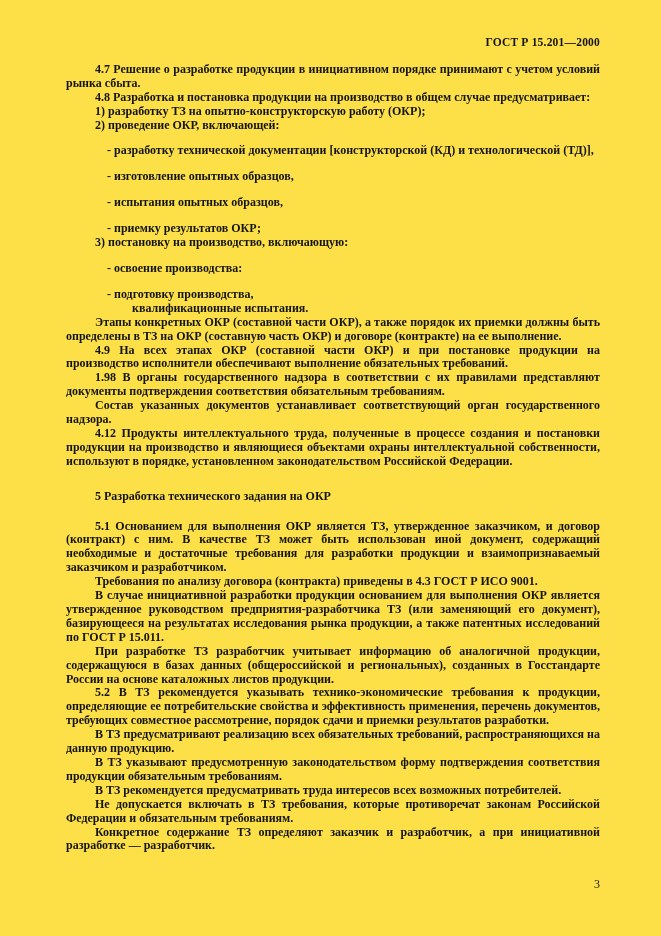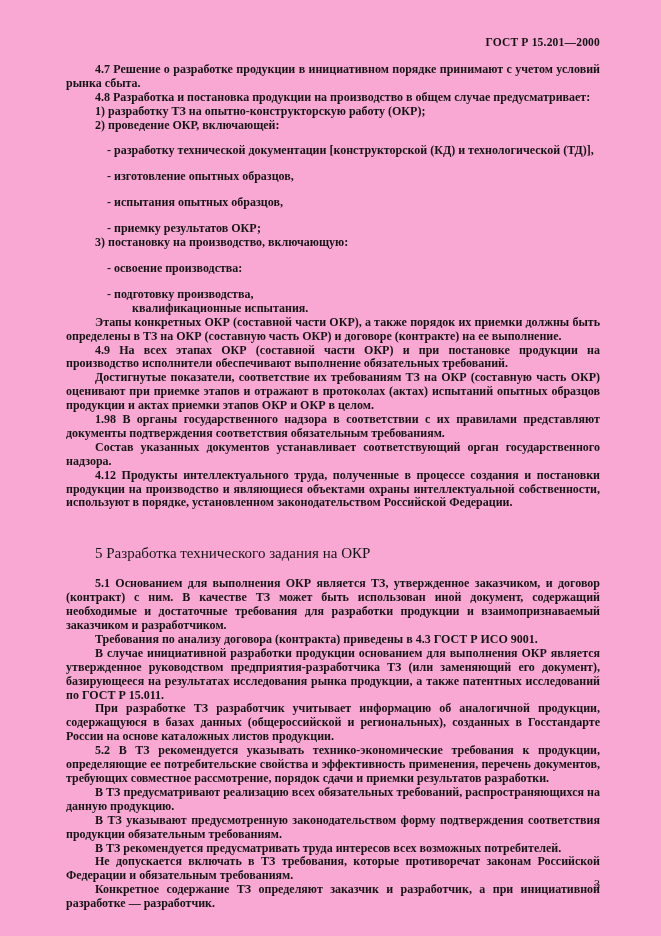--- a/index.html
+++ b/index.html
@@ -5,21 +5,21 @@
   html, body {
     margin: 0;
     padding: 0;
     background: #d9d9d9;
   }
   .page {
     position: relative;
     width: 661px;
     height: 936px;
     margin: 0 auto;
-    background: #f9a8d4;
+    background: #fde047;
     color: #141414;
     font-family: "Liberation Serif", "DejaVu Serif", serif;
     font-size: 12px;
     line-height: 13.9px;
     padding: 36px 61px 8px 66px;
     box-sizing: border-box;
     overflow: hidden;
   }
   .doc-header {
     text-align: right;
@@ -40,24 +40,24 @@
     padding-left: 29px;
   }
   .body p.dash {
     padding-left: 41px;
     margin-top: 12px;
   }
   .body p.sub {
     padding-left: 66px;
   }
   .body p.heading {
-    font-weight: normal;
-    font-size: 15px;
+    font-weight: bold;
+    font-size: 12px;
     padding-left: 29px;
-    margin: 37px 0 16px 0;
+    margin: 21px 0 16px 0;
   }
   .page-number {
     position: absolute;
     right: 61px;
     bottom: 44px;
     font-size: 12px;
   }
 </style>
 </head>
 <body>
@@ -73,21 +73,20 @@
       <p class="dash">- разработку технической документации [конструкторской (КД) и технологической (ТД)],</p>
       <p class="dash">- изготовление опытных образцов,</p>
       <p class="dash">- испытания опытных образцов,</p>
       <p class="dash">- приемку результатов ОКР;</p>
       <p class="num">3) постановку на производство, включающую:</p>
       <p class="dash">- освоение производства:</p>
       <p class="dash">- подготовку производства,</p>
       <p class="sub">квалификационные испытания.</p>
       <p class="indent">Этапы конкретных ОКР (составной части ОКР), а также порядок их приемки должны быть определены в ТЗ на ОКР (составную часть ОКР) и договоре (контракте) на ее выполнение.</p>
       <p class="indent">4.9 На всех этапах ОКР (составной части ОКР) и при постановке продукции на производство исполнители обеспечивают выполнение обязательных требований.</p>
-      <p class="indent">Достигнутые показатели, соответствие их требованиям ТЗ на ОКР (составную часть ОКР) оценивают при приемке этапов и отражают в протоколах (актах) испытаний опытных образцов продукции и актах приемки этапов ОКР и ОКР в целом.</p>
       <p class="indent">1.98 В органы государственного надзора в соответствии с их правилами представляют документы подтверждения соответствия обязательным требованиям.</p>
       <p class="indent">Состав указанных документов устанавливает соответствующий орган государственного надзора.</p>
       <p class="indent">4.12 Продукты интеллектуального труда, полученные в процессе создания и постановки продукции на производство и являющиеся объектами охраны интеллектуальной собственности, используют в порядке, установленном законодательством Российской Федерации.</p>
       <p class="heading">5 Разработка технического задания на ОКР</p>
       <p class="indent">5.1 Основанием для выполнения ОКР является ТЗ, утвержденное заказчиком, и договор (контракт) с ним. В качестве ТЗ может быть использован иной документ, содержащий необходимые и достаточные требования для разработки продукции и взаимопризнаваемый заказчиком и разработчиком.</p>
       <p class="indent">Требования по анализу договора (контракта) приведены в 4.3 ГОСТ Р ИСО 9001.</p>
       <p class="indent">В случае инициативной разработки продукции основанием для выполнения ОКР является утвержденное руководством предприятия-разработчика ТЗ (или заменяющий его документ), базирующееся на результатах исследования рынка продукции, а также патентных исследований по ГОСТ Р 15.011.</p>
       <p class="indent">При разработке ТЗ разработчик учитывает информацию об аналогичной продукции, содержащуюся в базах данных (общероссийской и региональных), созданных в Госстандарте России на основе каталожных листов продукции.</p>
       <p class="indent">5.2 В ТЗ рекомендуется указывать технико-экономические требования к продукции, определяющие ее потребительские свойства и эффективность применения, перечень документов, требующих совместное рассмотрение, порядок сдачи и приемки результатов разработки.</p>
       <p class="indent">В ТЗ предусматривают реализацию всех обязательных требований, распространяющихся на данную продукцию.</p>

